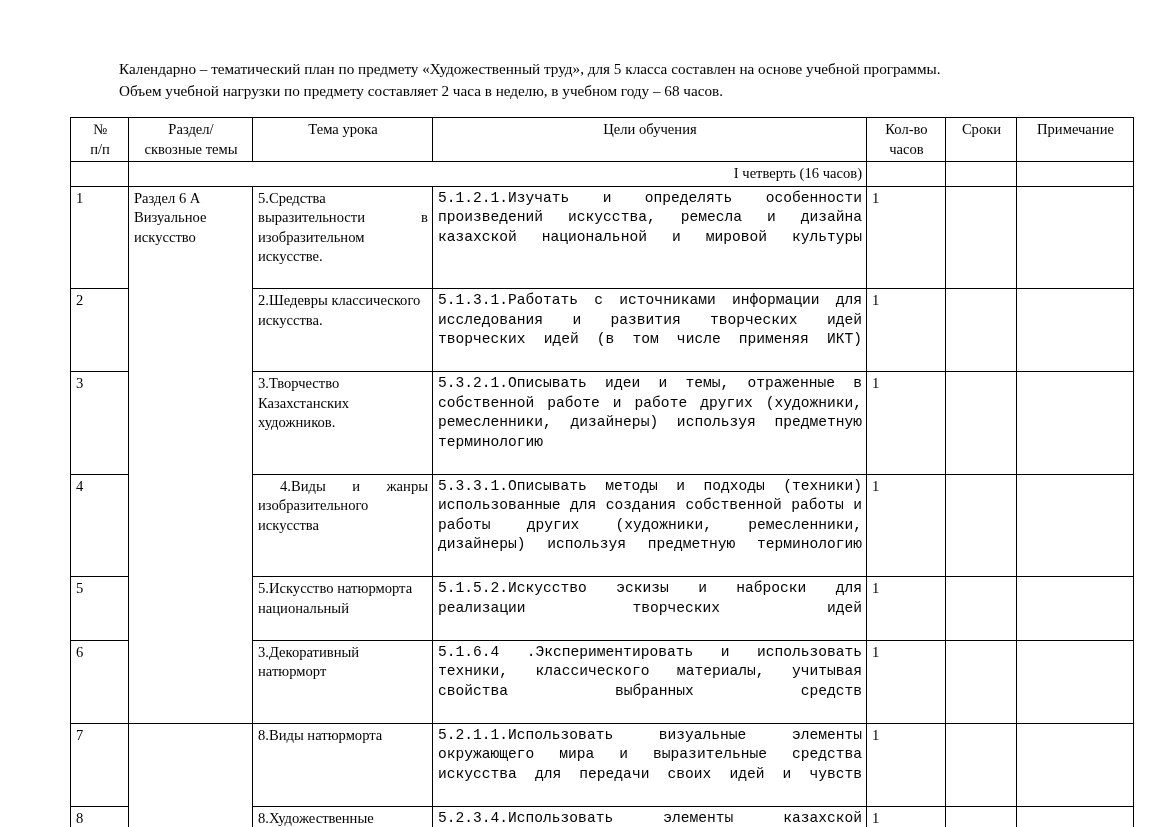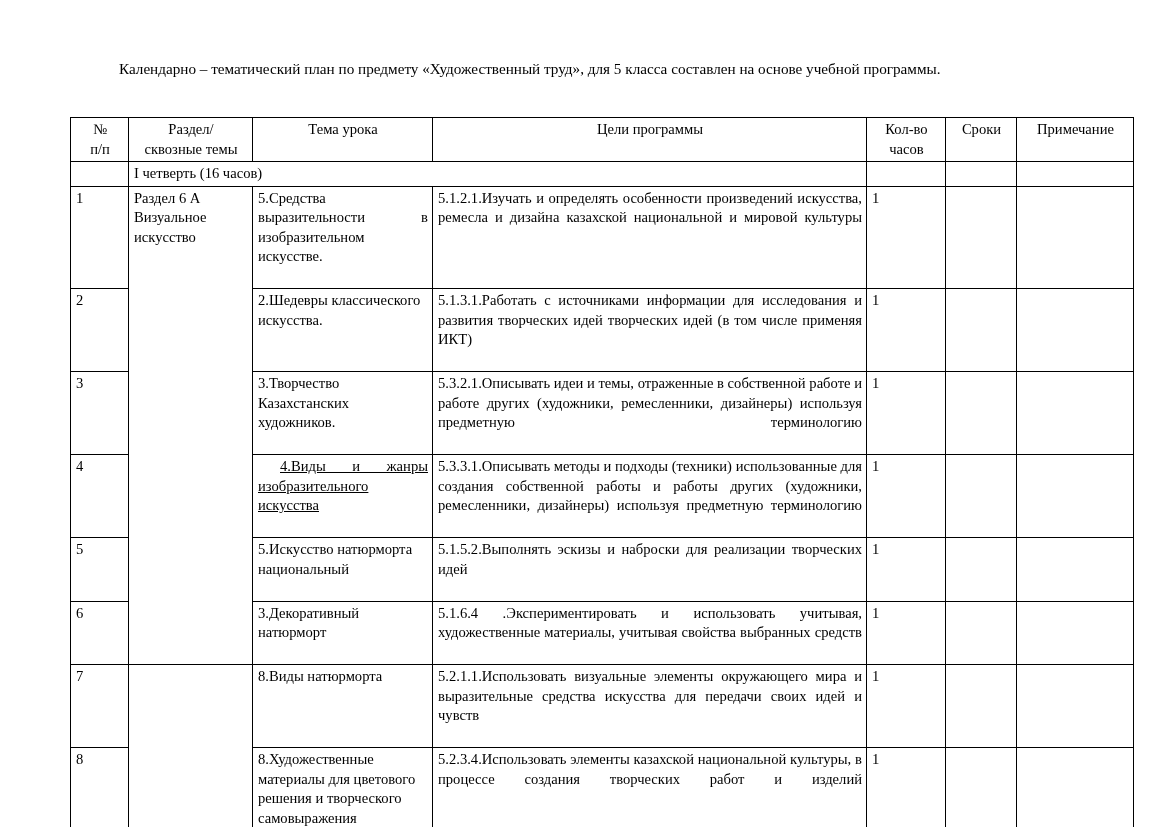--- a/index.html
+++ b/index.html
@@ -62,53 +62,54 @@
   .col-theme  { width: 180px; }
   .col-goals  { width: 434px; }
   .col-hours  { width: 79px; }
   .col-dates  { width: 71px; }
   .col-note   { width: 117px; }
 
   .quarter-row td {
     height: 22px;
   }
   .quarter-label {
-    text-align: left;
+    text-align: right;
     padding-top: 1px;
   }
   td.goals {
     text-align: justify;
     text-justify: inter-word;
     hyphens: none;
+    font-family: Liberation Mono, monospace;
   }
   td.theme-just {
     text-align: justify;
     text-justify: inter-word;
   }
   td.theme-indent {
     text-align: justify;
     text-justify: inter-word;
     text-indent: 22px;
-    text-decoration: underline;
   }
   td.goals::after,
   td.theme-just::after,
   td.theme-indent::after {
     content: "";
     display: inline-block;
     width: 100%;
   }
 </style>
 </head>
 <body>
 
 <div class="page">
 
   <div class="intro">
     <p>Календарно – тематический план по предмету «Художественный труд», для 5 класса составлен на основе учебной программы.</p>
+    <p>Объем учебной нагрузки по предмету составляет 2 часа в неделю, в учебном году –  68 часов.</p>
   </div>
 
   <table class="plan">
     <colgroup>
       <col class="col-num">
       <col class="col-sect">
       <col class="col-theme">
       <col class="col-goals">
       <col class="col-hours">
       <col class="col-dates">
@@ -118,21 +119,21 @@
       <tr>
         <th>
           <div>№</div>
           <div>п/п</div>
         </th>
         <th>
           <div>Раздел/</div>
           <div>сквозные темы</div>
         </th>
         <th>Тема урока</th>
-        <th>Цели программы</th>
+        <th>Цели обучения</th>
         <th>
           <div>Кол-во</div>
           <div>часов</div>
         </th>
         <th>Сроки</th>
         <th>Примечание</th>
       </tr>
     </thead>
     <tbody>
       <tr class="quarter-row">
@@ -176,30 +177,30 @@
         <td class="theme-indent">4.Виды и жанры изобразительного искусства</td>
         <td class="goals">5.3.3.1.Описывать методы и подходы (техники) использованные для создания собственной работы и работы других (художники, ремесленники, дизайнеры) используя предметную терминологию</td>
         <td>1</td>
         <td></td>
         <td></td>
       </tr>
 
       <tr>
         <td>5</td>
         <td>5.Искусство натюрморта национальный</td>
-        <td class="goals">5.1.5.2.Выполнять эскизы и наброски для реализации творческих идей</td>
+        <td class="goals">5.1.5.2.Искусство эскизы и наброски для реализации творческих идей</td>
         <td>1</td>
         <td></td>
         <td></td>
       </tr>
 
       <tr>
         <td>6</td>
         <td>3.Декоративный натюрморт</td>
-        <td class="goals">5.1.6.4 .Экспериментировать и использовать  учитывая, художественные материалы, учитывая свойства выбранных средств</td>
+        <td class="goals">5.1.6.4 .Экспериментировать и использовать  техники, классического материалы, учитывая свойства выбранных средств</td>
         <td>1</td>
         <td></td>
         <td></td>
       </tr>
 
       <tr>
         <td>7</td>
         <td rowspan="2"></td>
         <td>8.Виды  натюрморта</td>
         <td class="goals">5.2.1.1.Использовать визуальные элементы окружающего мира и выразительные средства  искусства для передачи своих  идей и чувств</td>

